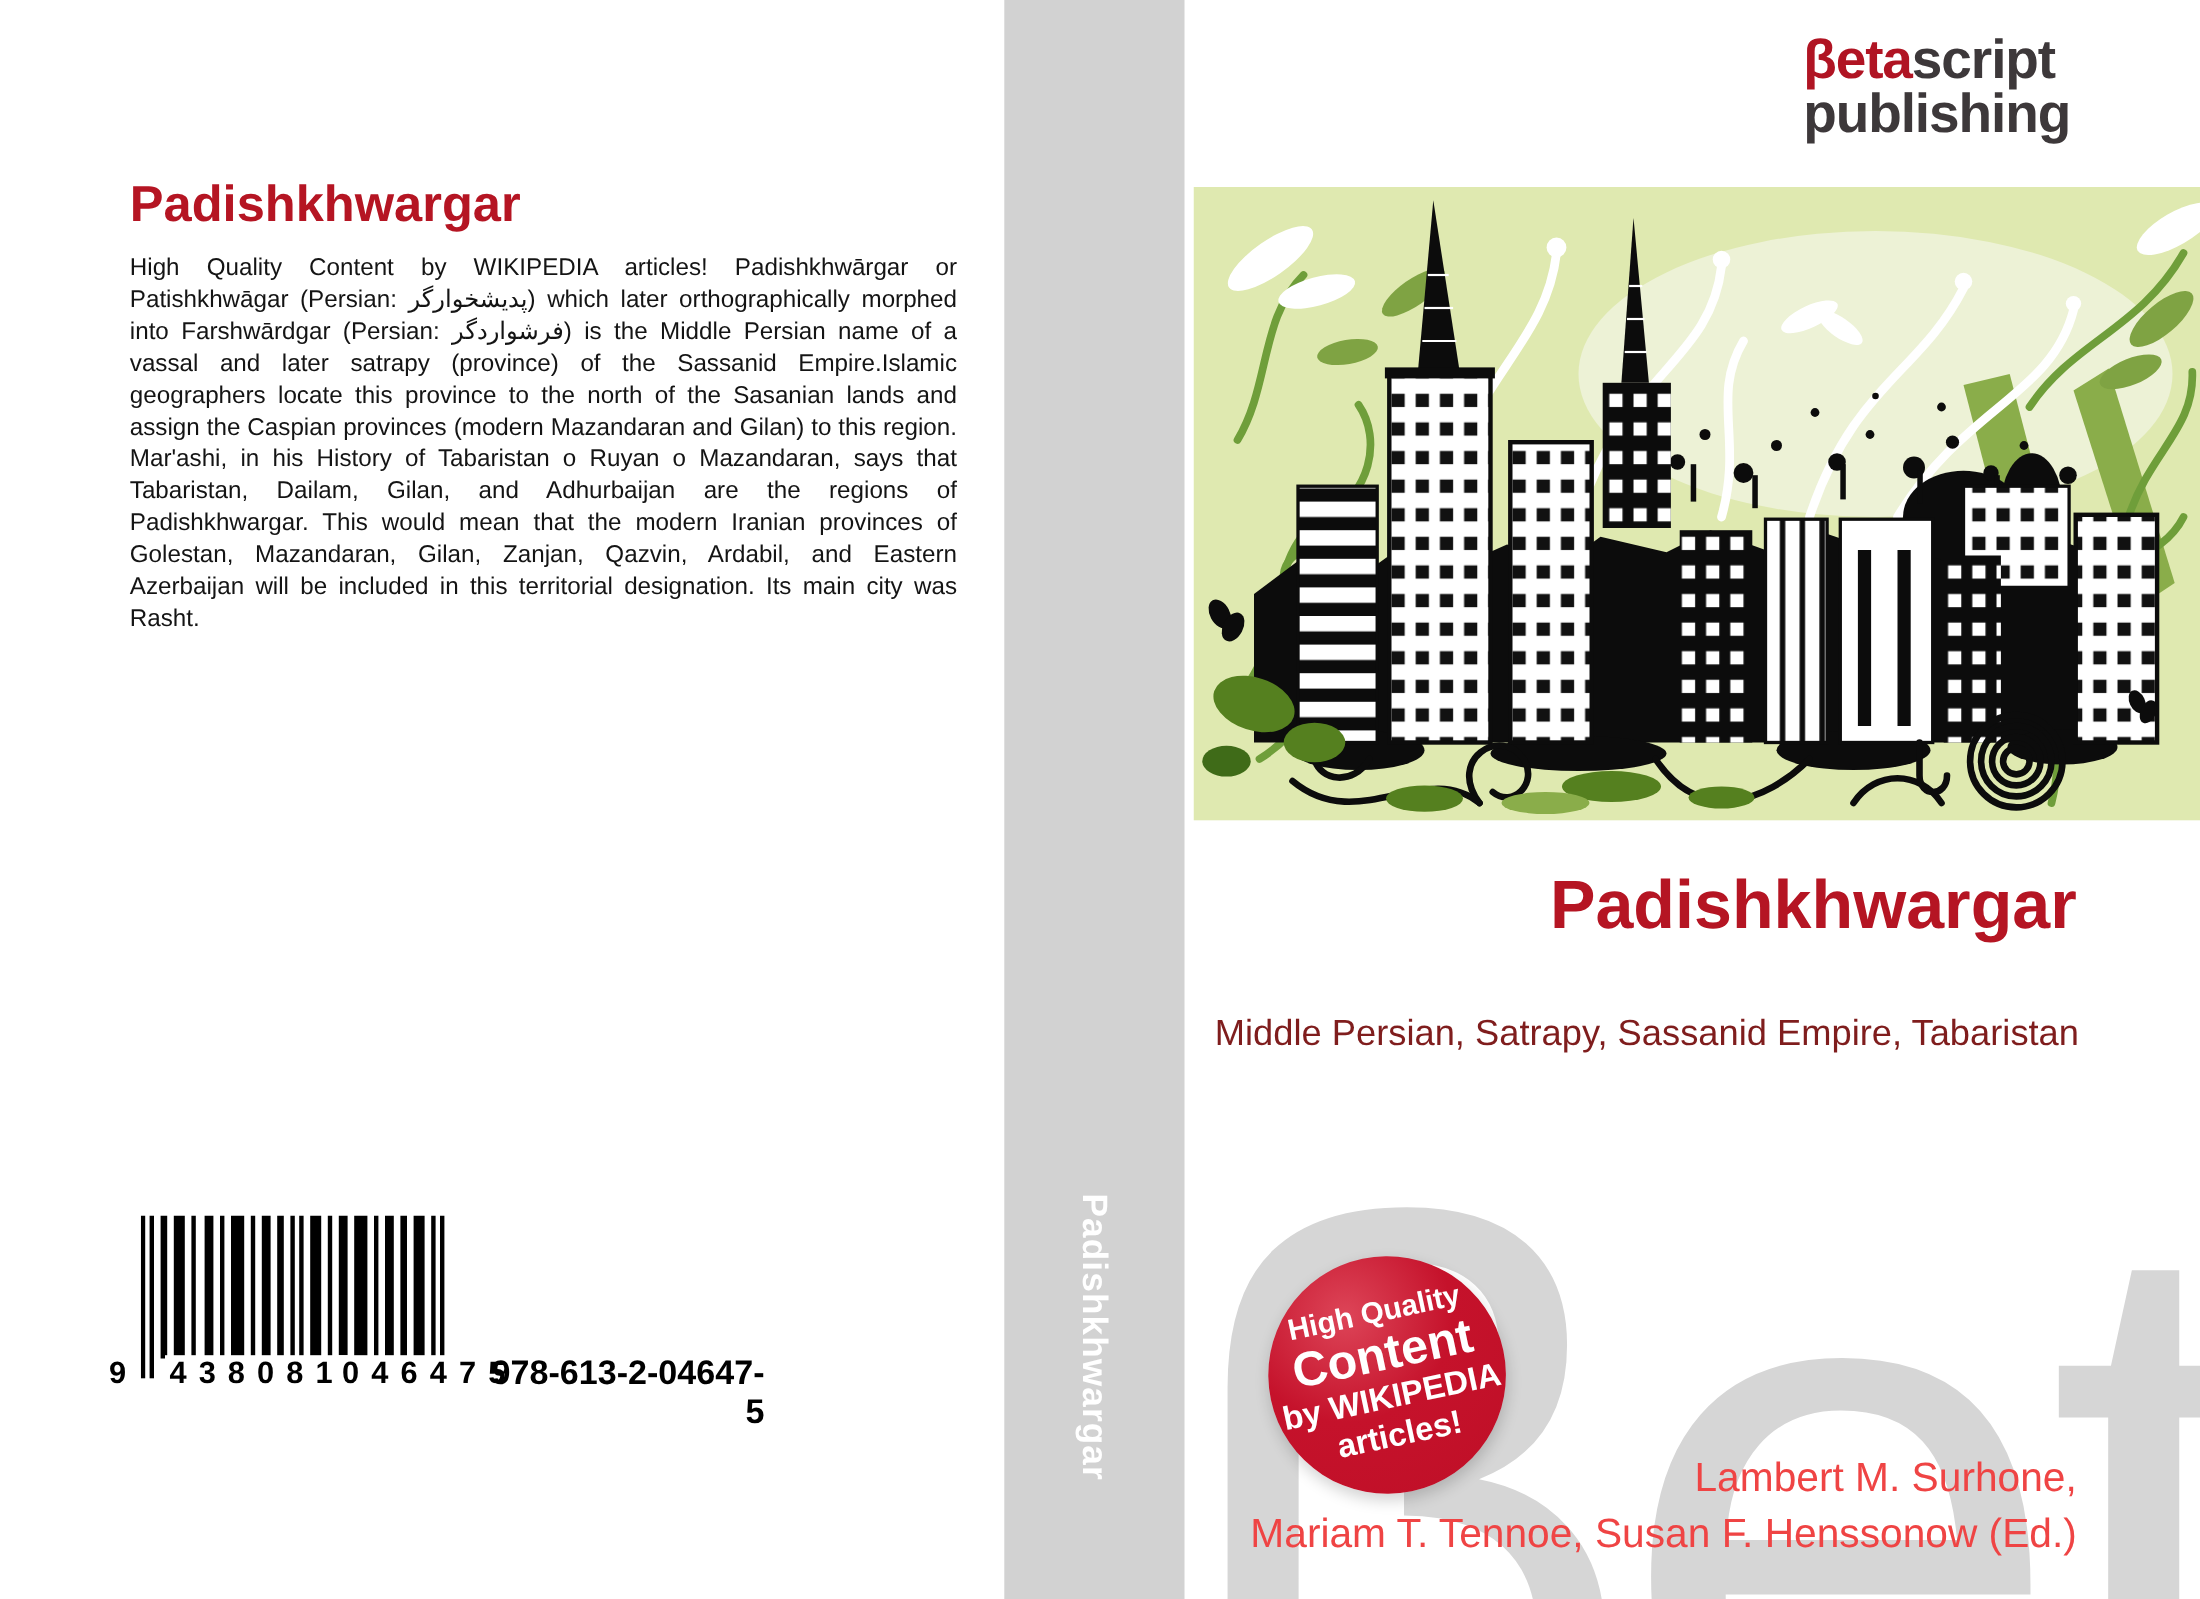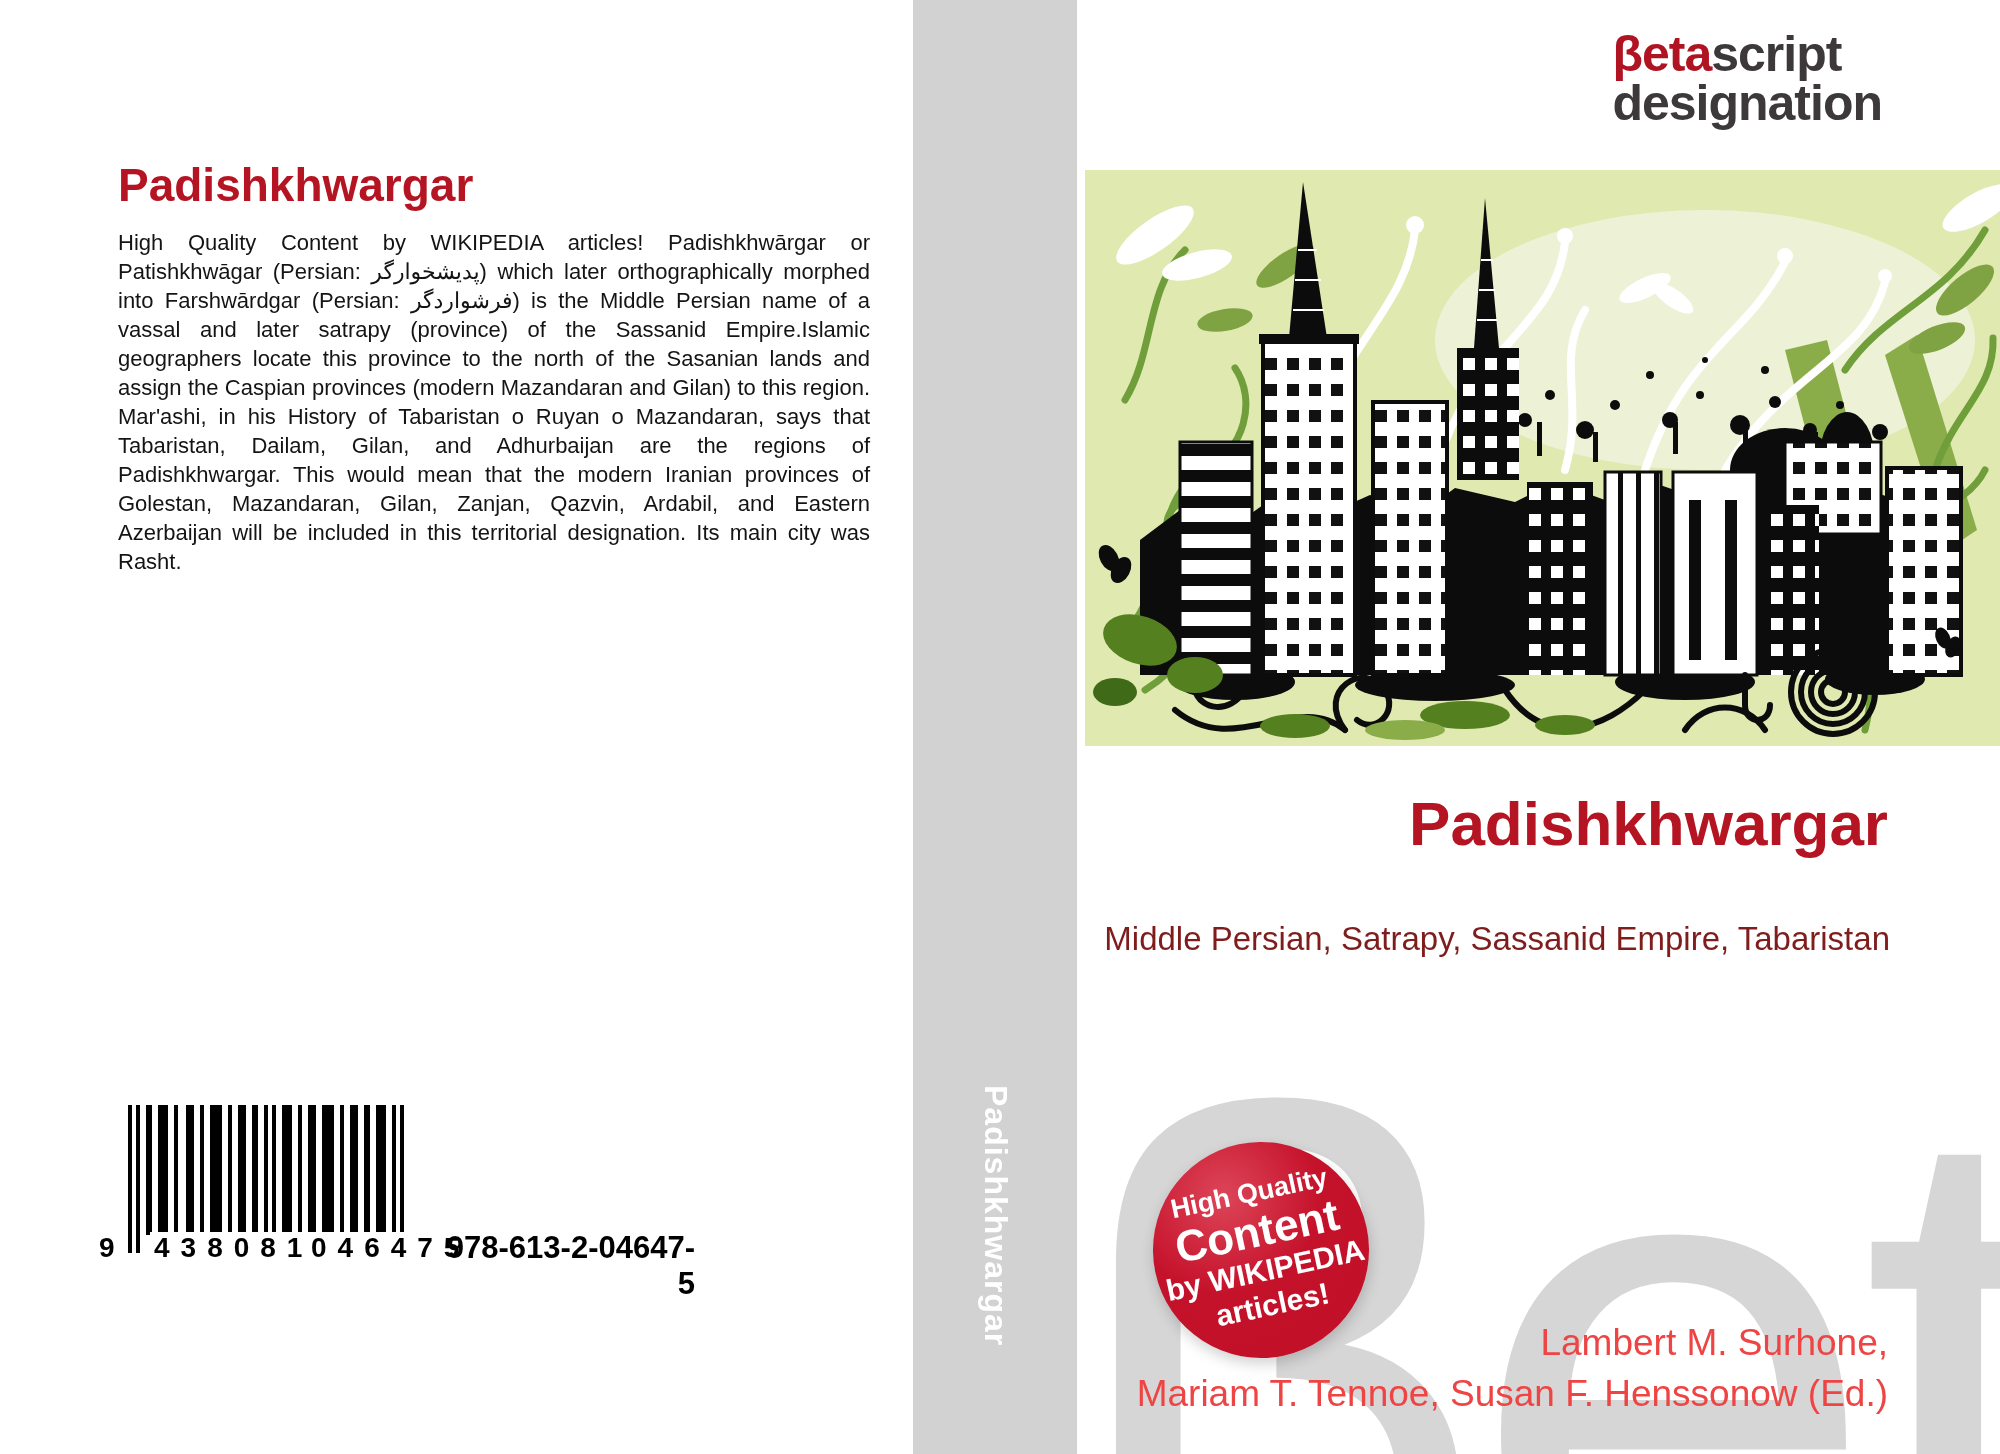--- a/index.html
+++ b/index.html
@@ -95,21 +95,21 @@
 <div class="spine">
   <div class="spine-title">Padishkhwargar</div>
 </div>
 
 <div class="front-cover">
 
   <div class="watermark">βeta</div>
 
   <div class="logo">
     <div class="l1"><span class="beta">βeta</span><span class="dark">script</span></div>
-    <div class="l2 dark">designation</div>
+    <div class="l2 dark">publishing</div>
   </div>
 
   <svg class="illustration" width="916" height="576" viewBox="0 0 916 576">
     <defs>
       <pattern id="pw" width="22" height="26" patternUnits="userSpaceOnUse">
         <rect width="22" height="26" fill="#ffffff"></rect>
           <rect x="4" y="6" width="12" height="12" fill="#111111"></rect>
       </pattern>
       <pattern id="pb" width="22" height="26" patternUnits="userSpaceOnUse">
         <rect width="22" height="26" fill="#0c0c0c"></rect>

